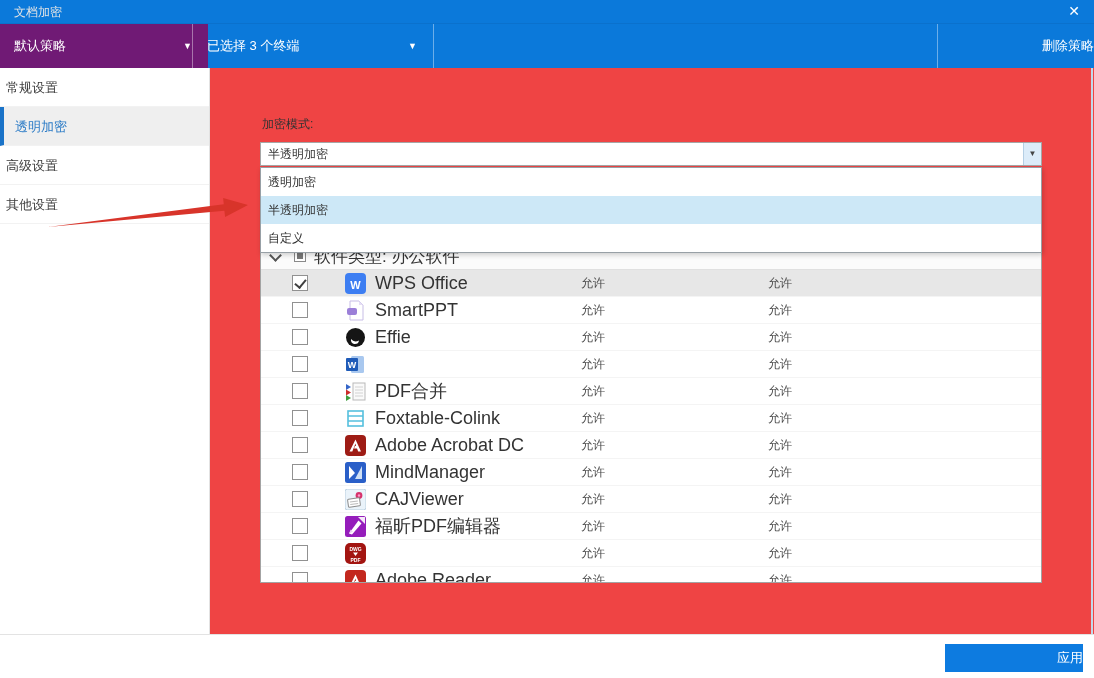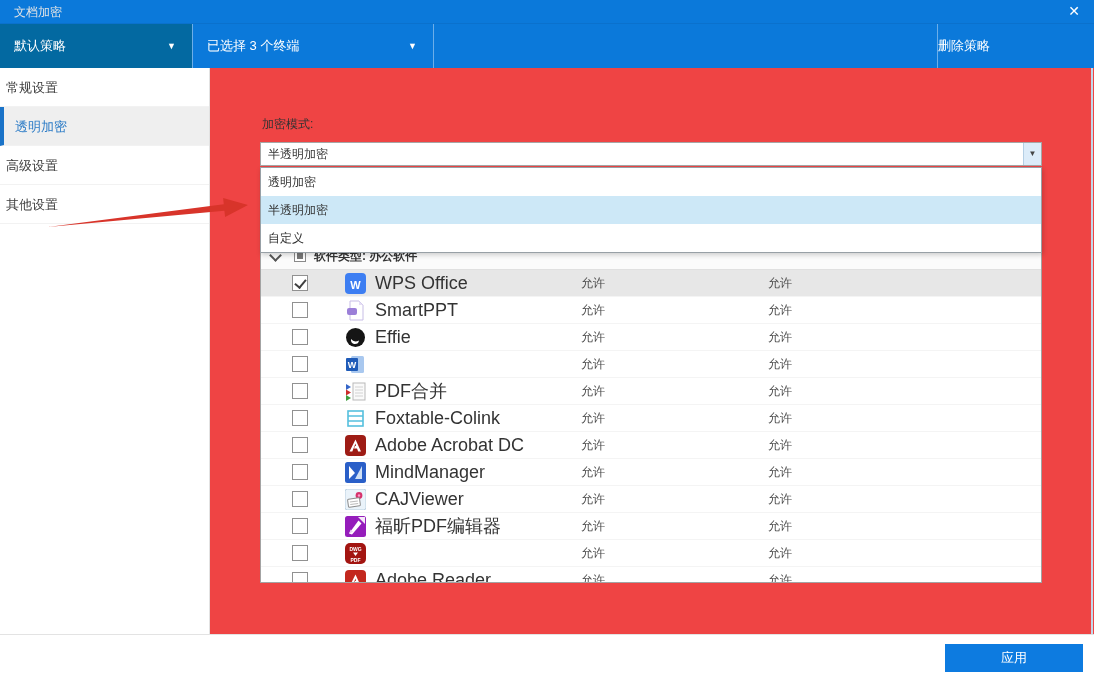--- a/index.html
+++ b/index.html
@@ -6,26 +6,26 @@
   body{position:relative;width:1094px;height:678px;overflow:hidden;background:#fff;
        font-family:"Liberation Sans","DejaVu Sans",sans-serif;}
   
   .titlebar{position:absolute;left:0;top:0;width:1094px;height:24px;background:#0b79da;
             border-bottom:1px solid rgba(0,0,0,.06);box-sizing:border-box}
   .title-text{position:absolute;left:14px;top:0;line-height:24px;font-size:12px;color:#e5e5e5}
   .close{position:absolute;right:14px;top:0;height:24px;line-height:23px;font-size:14px;color:#fff;cursor:pointer}
   
   .toolbar{position:absolute;left:0;top:24px;width:1094px;height:44px;background:#0b79da}
   .dd{position:absolute;top:0;height:44px;color:#fff;font-size:13px;cursor:pointer;box-sizing:border-box}
-  .dd-policy{left:0;width:192px;background:#0369a1}
+  .dd-policy{left:0;width:208px;background:#701a75}
   .dd-terminal{left:192px;width:242px;border-left:1px solid rgba(255,255,255,.4);
                border-right:1px solid rgba(255,255,255,.4)}
   .dd-label{position:absolute;left:14px;top:0;line-height:44px;white-space:nowrap}
   .dd-caret{position:absolute;right:16px;top:0;line-height:44px;font-size:9px;color:#fff}
-  .delete-btn{position:absolute;right:0;top:0;width:157px;height:44px;line-height:44px;text-align:left;
+  .delete-btn{position:absolute;right:0;top:0;width:157px;height:44px;line-height:44px;text-align:right;
               color:#fff;font-size:13px;border-left:1px solid rgba(255,255,255,.4);box-sizing:border-box;cursor:pointer}
   
   .sidebar{position:absolute;left:0;top:68px;width:210px;height:566px;background:#fff;
            border-right:1px solid #e2e2e2;box-sizing:border-box}
   .side-item{position:relative;height:39px;line-height:39px;padding-left:6px;font-size:13px;color:#3d3d3d;
              border-bottom:1px solid #f2f2f2;cursor:pointer;box-sizing:border-box}
   .side-item.active{background:#efefef;color:#2b7bc6;border-left:4px solid #1a73c8;padding-left:11px}
   
   .content{position:absolute;left:210px;top:68px;width:884px;height:566px;background:#ef4444}
   .right-edge{position:absolute;left:1091px;top:68px;width:2px;height:566px;background:#c3d8e9}
@@ -39,36 +39,36 @@
   .opt{height:28px;line-height:28px;padding-left:7px;font-size:12px;color:#333;cursor:pointer}
   .opt.hl{background:#cde8f7}
   
   .table{position:absolute;left:50px;top:175px;width:782px;height:340px;border:1px solid #a3a3a3;
          box-sizing:border-box;overflow:hidden;background:#fff}
   .ghead{position:relative;height:25px;line-height:25px;background:#fbfbfb;border-bottom:1px solid #e0e0e0}
   .chev{position:absolute;left:10px;top:7px;width:7px;height:7px;border-left:2px solid #555;
         border-bottom:2px solid #555;transform:rotate(-45deg)}
   .gcb{position:absolute;left:33px;top:6px;width:12px;height:12px;border:1px solid #8a8a8a;background:#fff;box-sizing:border-box}
   .gcb-inner{position:absolute;left:2px;top:2px;right:2px;bottom:2px;background:#787878}
-  .glabel{position:absolute;left:53px;top:0;font-weight:bold;font-size:12px;color:#333}
+  .glabel{position:absolute;left:53px;top:0;font-weight:normal;font-size:17px;color:#333}
   .trow{position:relative;height:27px;background:#fff;border-bottom:1px solid #f4f4f4;box-sizing:border-box}
   .trow.selected{background:#e7e7e7}
   .cb{position:absolute;left:31px;top:5px;width:16px;height:16px;border:1px solid #919191;background:#fff;box-sizing:border-box;cursor:pointer}
   .cb.checked::after{content:"";position:absolute;left:4px;top:1px;width:5px;height:9px;
         border-right:2px solid #3f3f3f;border-bottom:2px solid #3f3f3f;transform:rotate(40deg)}
   .icon{position:absolute;left:84px;top:3px;width:21px;height:21px}
   .icon svg{width:21px;height:21px;display:block}
   .nm{position:absolute;left:114px;top:0;line-height:27px;font-size:18px;color:#333;white-space:nowrap}
   .perm{position:absolute;top:0;line-height:27px;font-size:12px;color:#4a4a4a}
   .p1{left:320px}.p2{left:507px}
   
   .footer{position:absolute;left:0;top:634px;width:1094px;height:44px;background:#fff;
           border-top:1px solid #e3e3e3;box-sizing:border-box}
   .apply{position:absolute;right:11px;top:9px;width:138px;height:28px;background:#0d7be0;color:#fff;
-         font-size:13px;text-align:center;line-height:28px;cursor:pointer}
+         font-size:13px;text-align:right;line-height:28px;cursor:pointer}
   
   .arrow-svg{position:absolute;left:40px;top:190px;width:215px;height:46px;z-index:50;pointer-events:none}
 </style>
 </head>
 <body>
 
 <div class="titlebar">
   <span class="title-text">文档加密</span>
   <span class="close">✕</span>
 </div>

